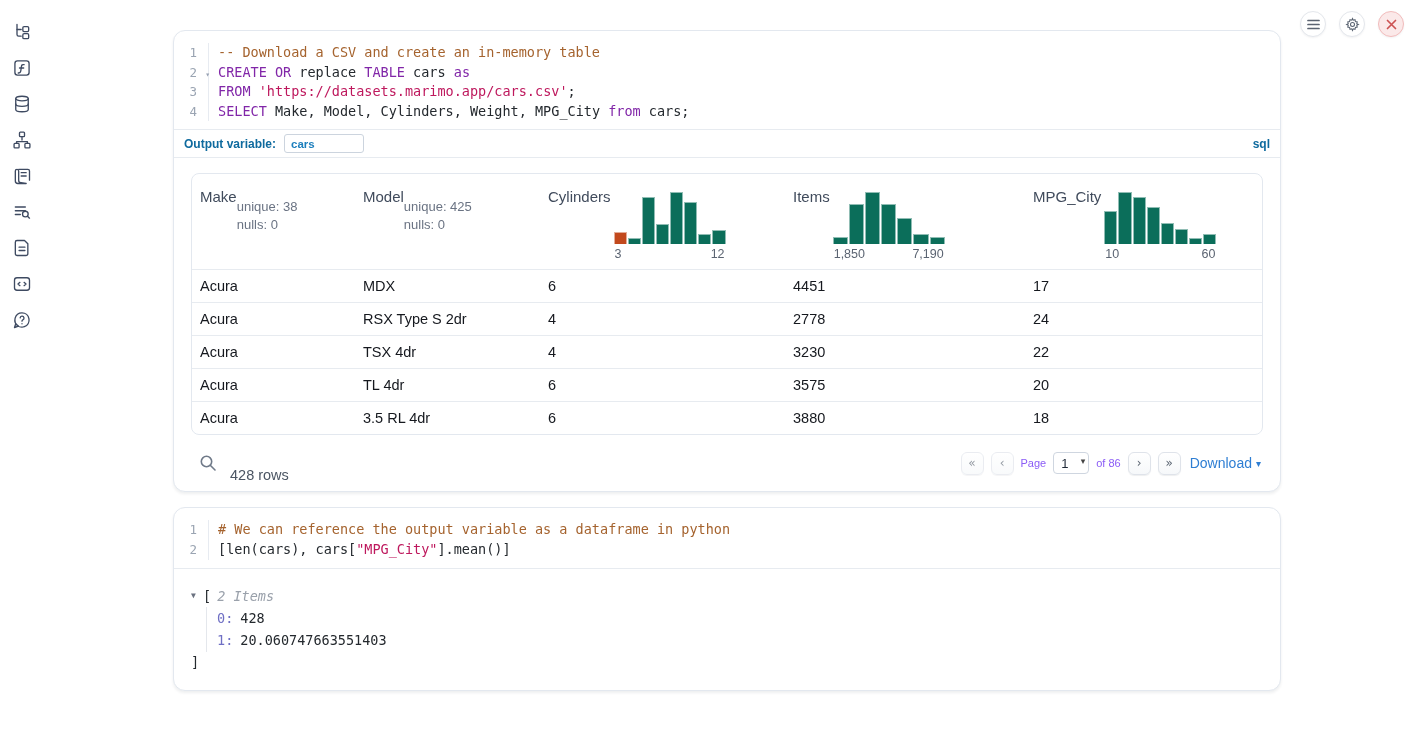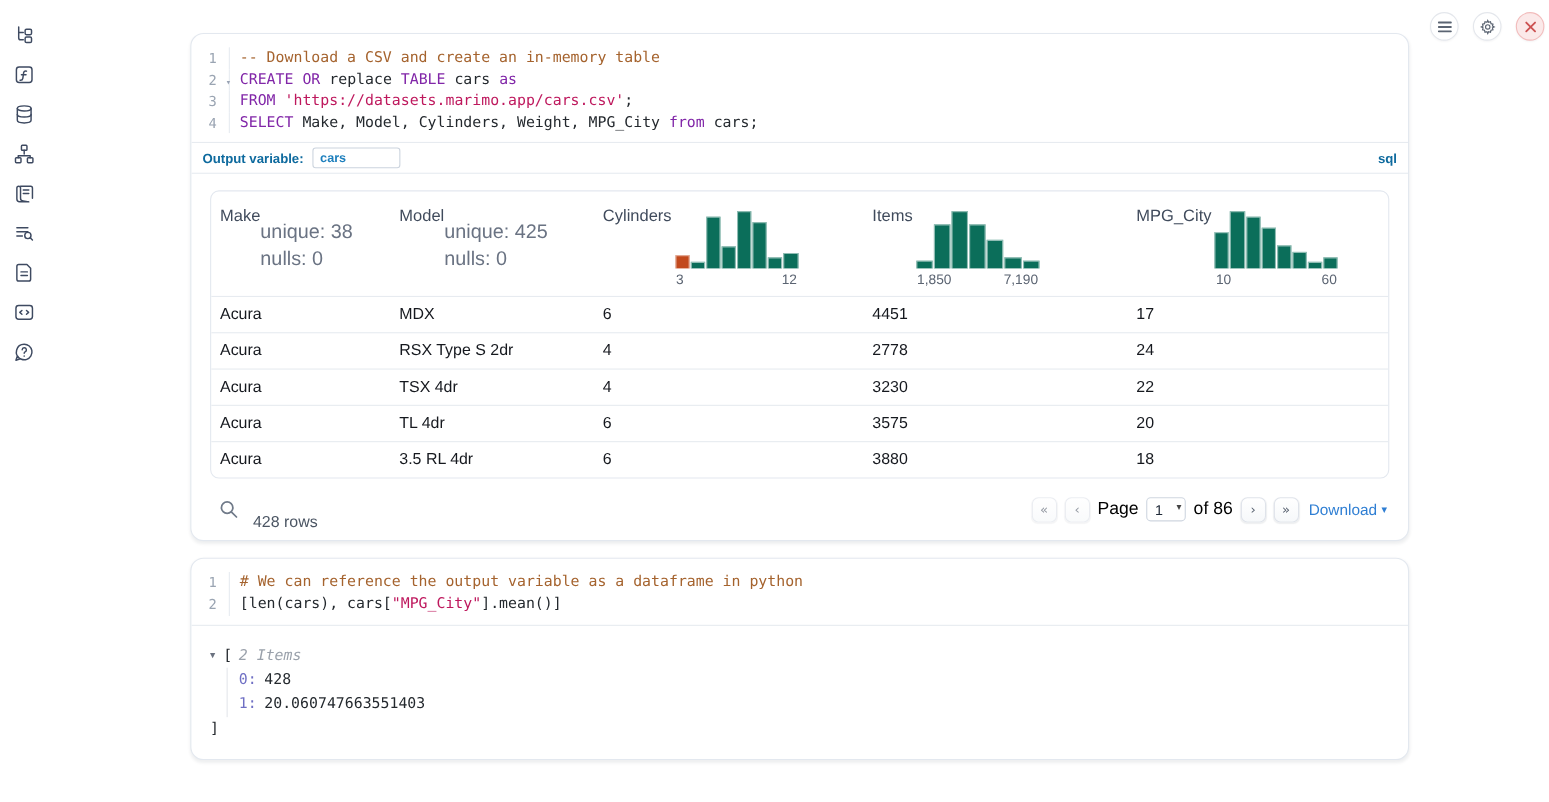--- a/index.html
+++ b/index.html
@@ -54,41 +54,41 @@
     padding:0 6px; font-family:"Liberation Sans",sans-serif; }
   .lang-badge { margin-left:auto; font-size:12px; font-weight:bold; color:#0e6a9e; cursor:pointer; }
 
   
   .output-zone { padding:15px 17px 0 17px; }
   .table-card { border:1px solid #e3e8ef; border-radius:8px; overflow:hidden; }
   .tgrid-row { display:grid; grid-template-columns:163px 185px 245px 240px 1fr; }
   .thead { padding:12px 0 0 0; }
   .th-cell { padding:2px 8px 8px 8px; display:flex; flex-direction:row; }
   .th-name { font-size:15px; color:#404b5c; }
-  .th-summary { margin-top:10px; font-size:18px; color:#6a7383; line-height:1.35; }
+  .th-summary { margin-top:10px; font-size:13px; color:#6a7383; line-height:1.35; }
   .hist { margin-top:auto; margin-left:3px; width:112px; }
   .hist-bars { display:flex; align-items:flex-end; gap:1px; height:56px; }
   .hist-bar { flex:1 1 0; border:1px solid rgba(255,255,255,.55); border-bottom:none; }
   .hist-labels { display:flex; justify-content:space-between; font-size:12.5px;
     color:#5b6472; margin-top:3px; padding:0 1px; }
   .trow { border-top:1px solid #e7ebf0; height:33px; cursor:default; }
   .td-cell { padding:0 8px; font-size:14.5px; color:#15181e; display:flex; align-items:center; }
 
   
   .table-footer { display:flex; align-items:center; height:56px; padding:0 2px; }
   .search-btn { width:18px; height:18px; margin-left:6px; cursor:pointer; }
   .search-btn svg { stroke:#707a89; stroke-width:1.6; fill:none; stroke-linecap:round; }
   .rowcount { margin-left:13px; font-size:14.5px; color:#4b5563;margin-top:24px; }
   .pager { margin-left:auto; display:flex; align-items:center; gap:7px; }
   .pg-btn { width:23px; height:23px; border:1px solid #dfe3ea; border-radius:6px;
     background:linear-gradient(#ffffff,#f6f8fa); color:#5b6472; font-size:12px;
     display:flex; align-items:center; justify-content:center; cursor:pointer;
     box-shadow:0 1px 1px rgba(16,24,40,.07); font-family:"DejaVu Sans",sans-serif; }
   .pg-btn.dim { opacity:.65; }
-  .pg-text { font-size:16px; color:#000000; }
+  .pg-text { font-size:11px; color:#8b5cf6; }
   .select-wrap { position:relative; }
   .page-select { appearance:none; -webkit-appearance:none; width:36px; height:22px;
     border:1px solid #cfd6e0; border-radius:4px; background:#fff; font-size:13px;
     color:#1f2937; padding:0 14px 0 7px; cursor:pointer; }
   .select-wrap .sel-caret { position:absolute; right:4px; top:4px; font-size:9px; color:#444; pointer-events:none; }
   .download-link { margin-left:2px; font-size:14px; color:#2e7ed3; cursor:pointer;
     display:flex; align-items:center; gap:4px; }
   .download-link .dl-caret { font-size:10px; color:#2e7ed3; }
 
   

